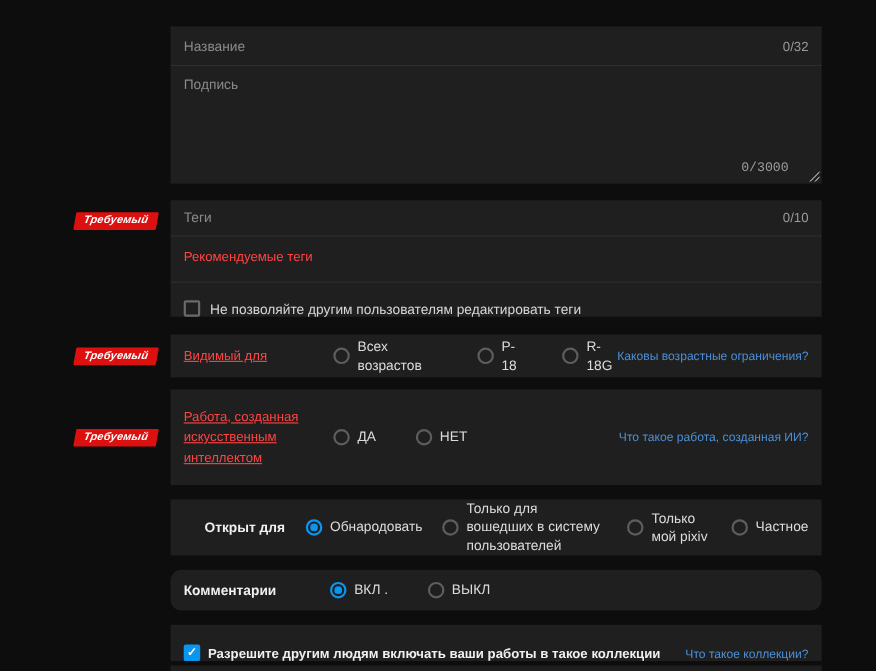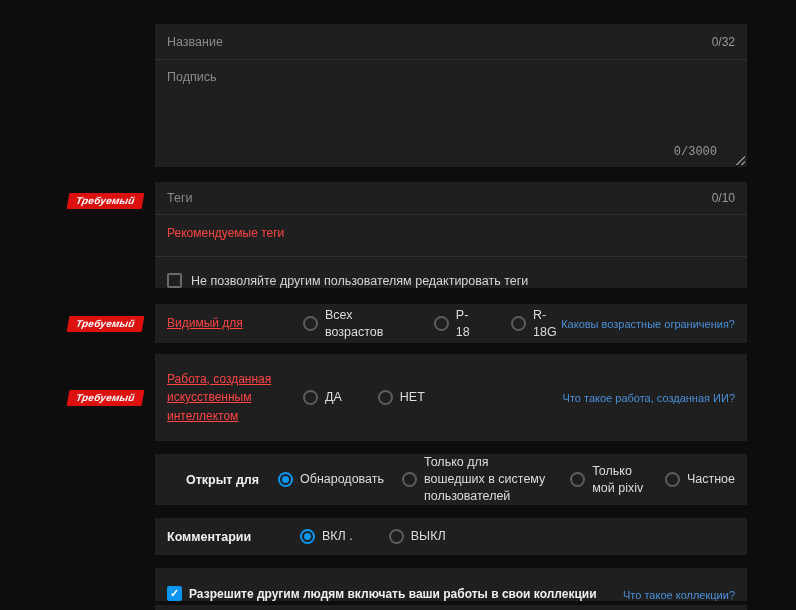--- a/index.html
+++ b/index.html
@@ -63,21 +63,21 @@
   .checkbox.checked {
     background: var(--control-blue, #0a96f0);
     border-color: var(--control-blue, #0a96f0);
     display: flex; align-items: center; justify-content: center;
     color: #fff; font-size: 11px; line-height: 1; font-weight: bold;
   }
   .check-label { font-size: 12.5px; color: #d6d6d6; }
   .check-label.bold { font-weight: bold; color: #f0f0f0; font-size: 12px; }
   .inline-panel { display: flex; align-items: center; padding: 0 12px; }
   .h39 { height: 39px; } .h75 { height: 87px; } .h51 { height: 51px; }
-  .h37 { height: 37px; } .h8 { height: 8px; }
+  .h37 { height: 37px; border-radius: 10px; } .h8 { height: 8px; }
   .panel-label-red {
     color: var(--red-text, #ff4444); font-size: 12px; line-height: 1.55;
   }
   .panel-label-bold { color: #f0f0f0; font-weight: bold; font-size: 12.5px; }
   .w136 { width: 136px; flex: 0 0 136px; padding-right: 8px; text-decoration: underline; }
   .w111 { width: 111px; flex: 0 0 111px; text-align: center; }
   .w133 { width: 133px; flex: 0 0 133px; }
   .options { display: flex; align-items: center; }
   .gap24 { gap: 36px; } .gap18 { gap: 18px; }
   .radio-option { display: flex; align-items: center; gap: 7px; cursor: pointer; }
@@ -225,21 +225,21 @@
     </div>
   </div>
 
   <div class="row mt13">
     <div class="gutter"></div>
     <div class="panel check-row h33">
       <label class="radio-option">
         <span class="checkbox checked">
           <span>✓</span>
         </span>
-        <span class="check-label bold">Разрешите другим людям включать ваши работы в свои коллекции</span>
+        <span class="check-label bold">Разрешите другим людям включать ваши работы в такое коллекции</span>
       </label>
       <a class="help-link">Что такое коллекции?</a>
     </div>
   </div>
 
   <div class="row mt4">
     <div class="gutter"></div>
     <div class="panel h8"></div>
   </div>
 

